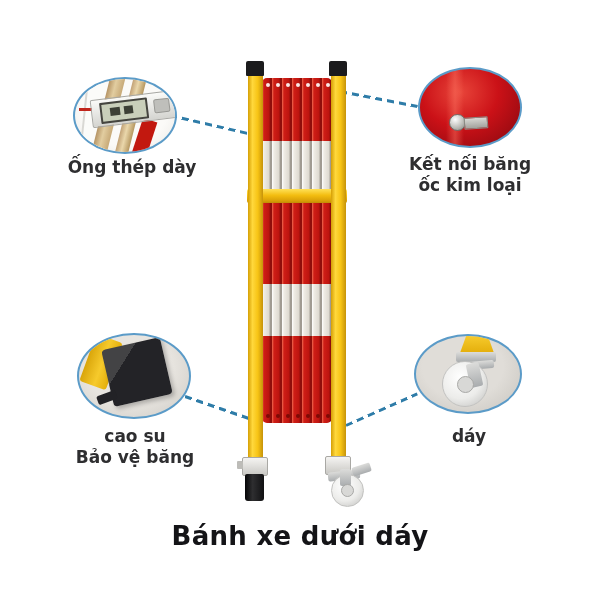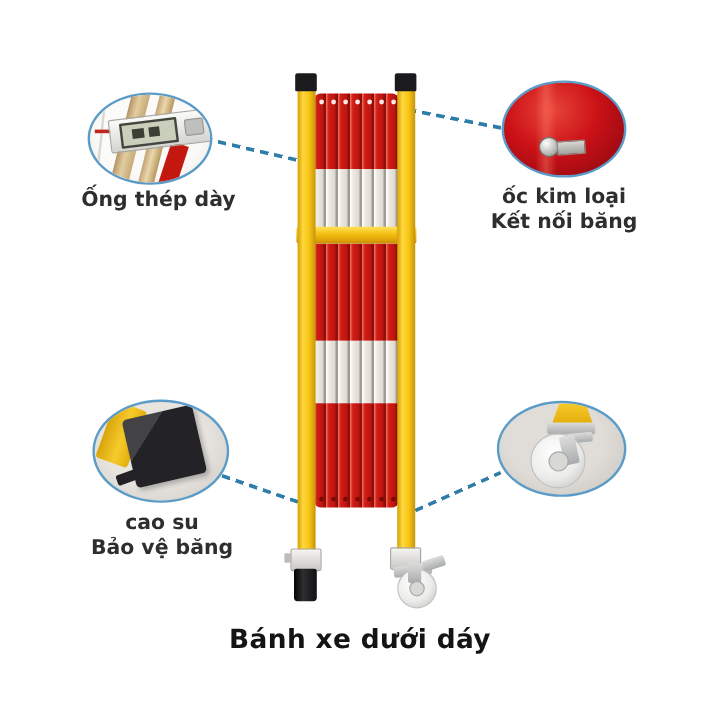--- a/index.html
+++ b/index.html
@@ -28,21 +28,21 @@
 
   
   .circle{border:2px solid var(--circle-stroke,#5b9bc8);border-radius:50%;overflow:hidden;box-sizing:border-box;}
   .c-tl{background:radial-gradient(ellipse at 50% 40%,#fbfaf8 60%,#e9e7e3);}
   .c-tr{background:radial-gradient(ellipse at 40% 30%,#e8453a 0%,#cb1117 45%,#9e0b12 80%,#7c070e 100%);}
   .c-bl{background:radial-gradient(ellipse at 45% 40%,#e8e5e0 50%,#ccc9c3);}
   .c-br{background:radial-gradient(ellipse at 45% 40%,#e0ddd8 50%,#c6c3bd);}
 
   
   .label{color:var(--label-text,#2e2e30);font-size:17px;font-weight:600;text-align:center;line-height:21px;}
-  .caption{color:var(--caption-text,#141417);font-size:22px;font-weight:700;text-align:center;letter-spacing:.3px;}
+  .caption{color:var(--caption-text,#141417);font-size:26px;font-weight:700;text-align:center;letter-spacing:.3px;}
 </style>
 </head>
 <body>
 
 <div class="stage">
 
   <div class="abs dash" style="left:170px;top:114px;width:85px;transform:rotate(13deg);"></div>
   <div class="abs dash" style="left:340px;top:90px;width:79px;transform:rotate(11deg);"></div>
   <div class="abs dash" style="left:185px;top:395px;width:73px;transform:rotate(19deg);"></div>
   <div class="abs dash" style="left:346px;top:424px;width:78px;transform:rotate(-24deg);"></div>
@@ -110,29 +110,30 @@
     <div class="abs wheel" style="left:26px;top:25px;width:44px;height:44px;"></div>
     <div class="abs metal" style="left:52px;top:27px;width:13px;height:24px;transform:rotate(-12deg);"></div>
     <div class="abs hub" style="left:41px;top:40px;width:15px;height:15px;"></div>
   </div>
 
   <div class="abs label" style="left:52px;top:157px;width:160px;">
     <span>Ống thép dày</span>
   </div>
 
   <div class="abs label" style="left:405px;top:154px;width:130px;">
+    <div>Kết nối băng</div>
     <div>ốc kim loại</div>
-    <div>Kết nối băng</div>
   </div>
 
   <div class="abs label" style="left:69px;top:426px;width:132px;">
     <div>cao su</div>
     <div>Bảo vệ băng</div>
   </div>
 
   <div class="abs label" style="left:404px;top:426px;width:130px;">
+    <div>dáy</div>
   </div>
 
   <div class="abs caption" style="left:150px;top:521px;width:300px;">
     <span>Bánh xe dưới dáy</span>
   </div>
 
 </div>
 
 </body></html>

